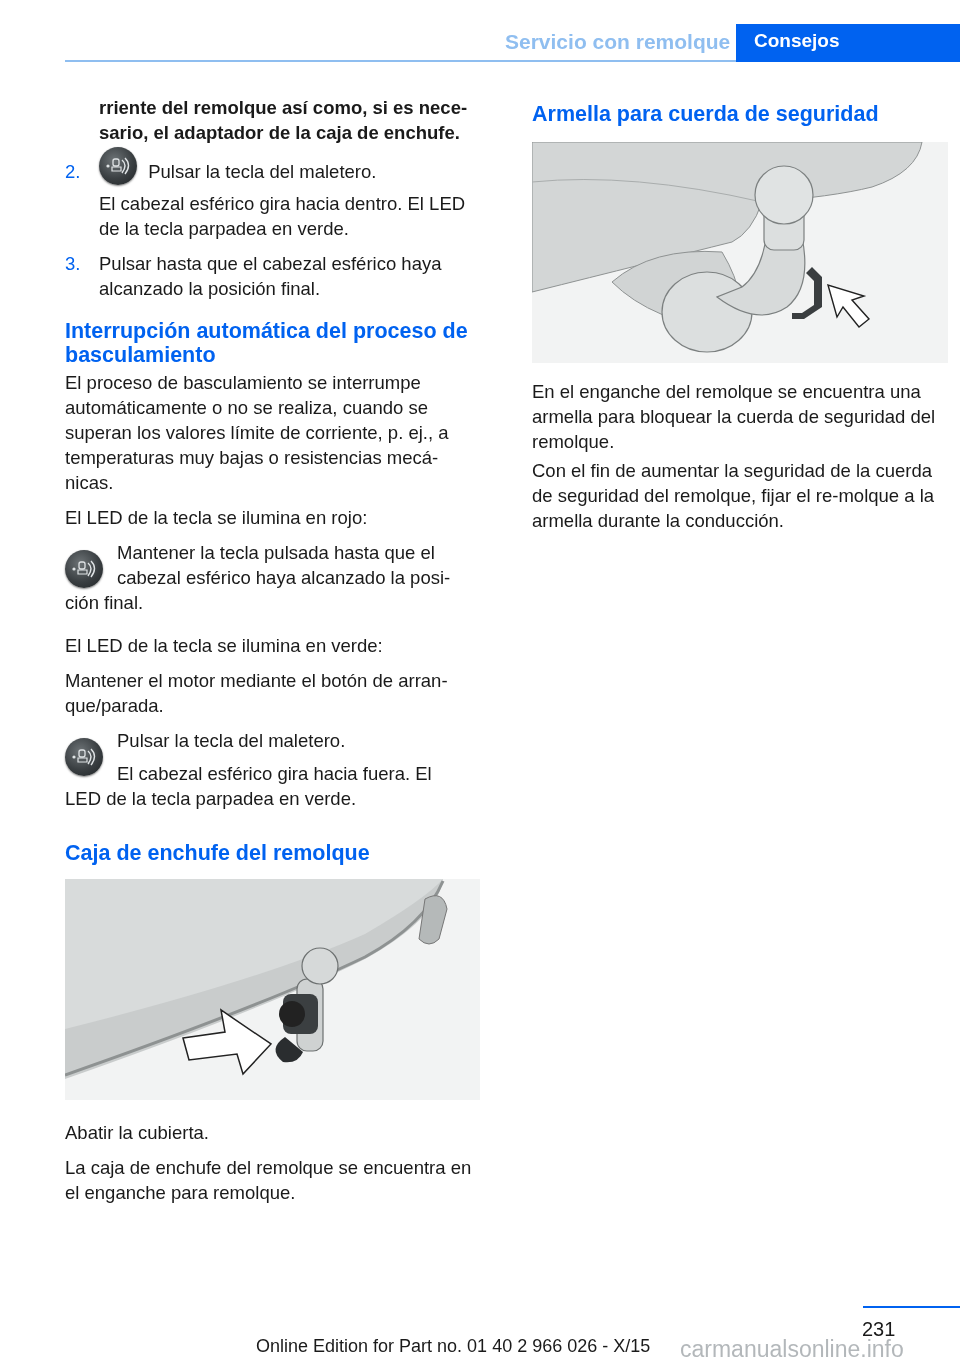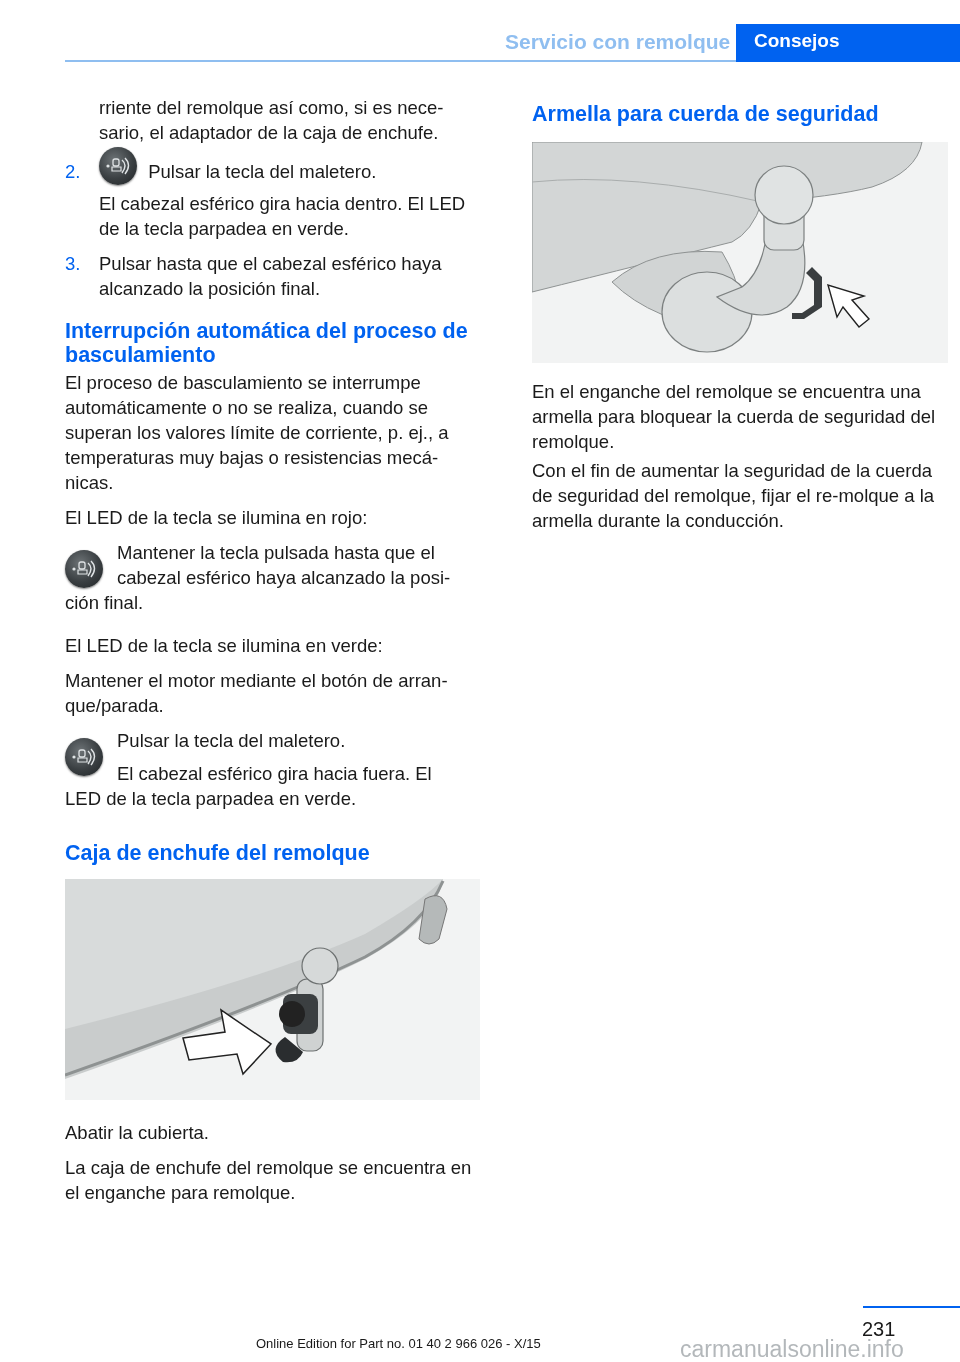--- a/index.html
+++ b/index.html
@@ -10,21 +10,21 @@
   }
   .hdr-line { position: absolute; left: 65px; top: 60px; width: 671px; height: 2px; background: #8fbef0; }
   .hdr-section { position: absolute; left: 505px; top: 30px; font-size: 21px; font-weight: bold; color: #8fbef0; }
   .hdr-tab { position: absolute; left: 736px; top: 24px; width: 232px; height: 38px; background: #0062f0; }
   .hdr-tab span { position: absolute; left: 18px; top: 6px; font-size: 19px; font-weight: bold; color: #ffffff; }
 
   .col { position: absolute; font-size: 18.5px; line-height: 25px; }
   .col-left { left: 65px; top: 95px; width: 415px; }
   .col-right { left: 532px; top: 102px; width: 420px; }
   p { margin: 0 0 10px 0; }
-  .indent { padding-left: 34px; }
+  .indent { padding-left: 34px; font-weight: bold; }
   .step { position: relative; padding-left: 34px; margin-bottom: 10px; }
   .step .num { position: absolute; left: 0; top: 0; color: #0062f0; }
   .step p { margin: 0 0 8px 0; }
   h2 { color: #0062f0; font-size: 21.5px; line-height: 24px; font-weight: bold; margin: 0 0 3px 0; }
 
   .btn-icon {
     display: inline-block; width: 38px; height: 38px; border-radius: 50%;
     background: radial-gradient(circle at 40% 35%, #6d7376 0%, #3a3f42 55%, #1e2224 100%);
     box-shadow: 0 1px 2px rgba(0,0,0,0.5);
     position: relative; vertical-align: middle;
@@ -33,21 +33,21 @@
   .icon-para { position: relative; padding-left: 52px; margin-bottom: 10px; }
   .icon-para .btn-icon { position: absolute; left: 0; top: 10px; }
   .icon-para .tail { margin-left: -52px; }
 
   .figure { background: #f2f3f3; position: relative; overflow: hidden; }
   .fig-left { width: 415px; height: 221px; margin: 14px 0 20px 0; }
   .fig-right { width: 416px; height: 221px; margin: 16px 0 16px 0; }
 
   .footer-line { position: absolute; left: 863px; top: 1306px; width: 97px; height: 2px; background: #0062f0; }
   .page-num { position: absolute; left: 862px; top: 1318px; font-size: 20px; color: #1a1a1a; }
-  .footer-text { position: absolute; left: 256px; top: 1336px; font-size: 13px; color: #1a1a1a; }
+  .footer-text { position: absolute; left: 256px; top: 1336px; font-size: 18px; color: #1a1a1a; }
   .watermark { position: absolute; left: 680px; top: 1336px; font-size: 23px; color: #9aa0a4; opacity: 0.75; }
 </style>
 </head>
 <body>
 
 <div class="hdr-line"></div>
 <div class="hdr-section">Servicio con remolque</div>
 <div class="hdr-tab">
   <span>Consejos</span>
 </div>

